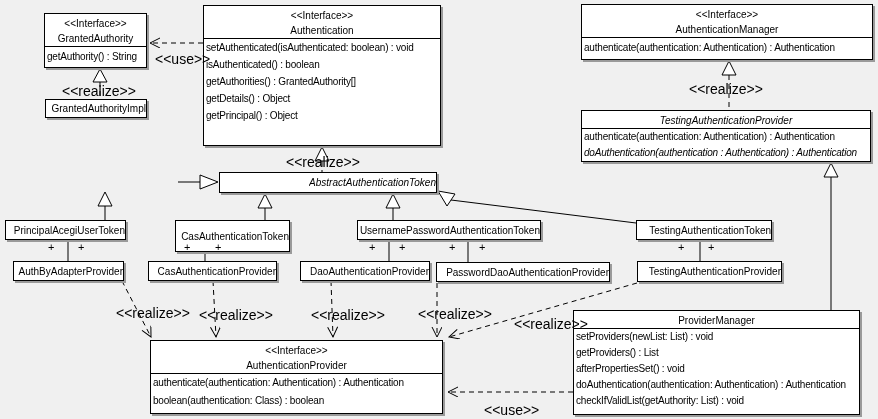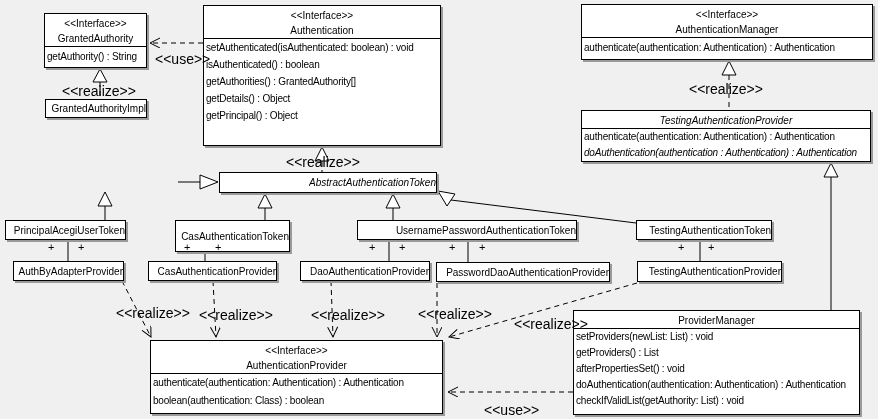--- a/index.html
+++ b/index.html
@@ -173,21 +173,21 @@
   </div>
 
   <div class="box single" style="left:5px;top:220px;width:121px;height:20px">
     <span class="cname">PrincipalAcegiUserToken</span>
   </div>
 
   <div class="box single" style="left:175px;top:220px;width:115px;height:32px">
     <span class="cname">CasAuthenticationToken</span>
   </div>
 
-  <div class="box single" style="left:357px;top:220px;width:220px;height:20px">
+  <div class="box single" style="left:357px;top:220px;width:184px;height:20px">
     <span class="cname">UsernamePasswordAuthenticationToken</span>
   </div>
 
   <div class="box single" style="left:636px;top:220px;width:136px;height:20px">
     <span class="cname">TestingAuthenticationToken</span>
   </div>
 
   <div class="box single" style="left:13px;top:261px;width:111px;height:20px">
     <span class="cname">AuthByAdapterProvider</span>
   </div>

